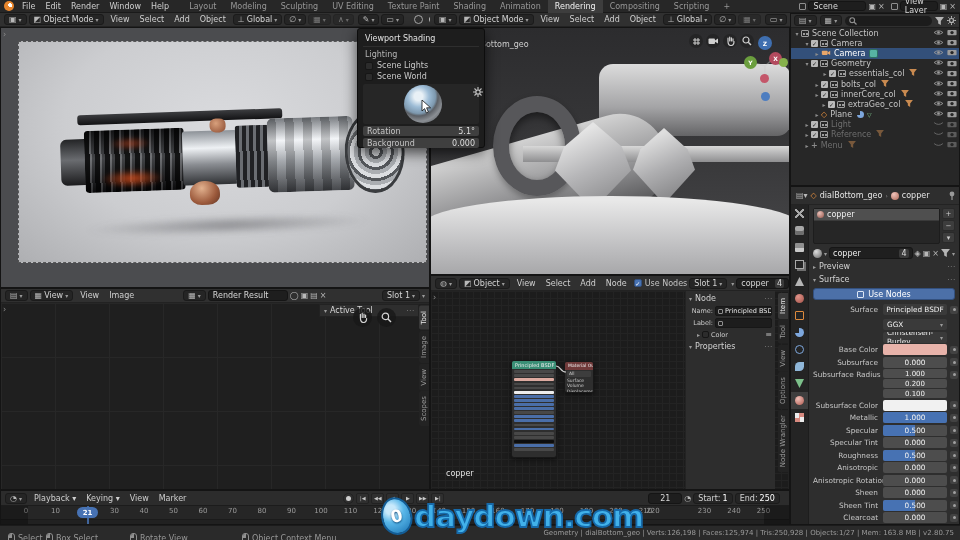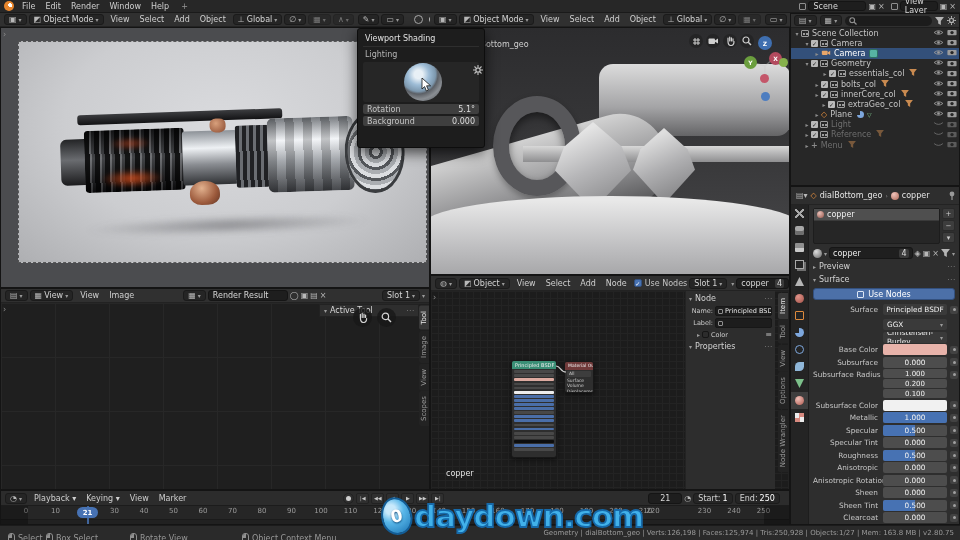--- a/index.html
+++ b/index.html
@@ -164,20 +164,32 @@
 
 <div id="topbar" class="abs">
   <span class="blogo"></span>
   <span id="tb-menus" style="display:flex">
       <span class="menu">File</span>
       <span class="menu">Edit</span>
       <span class="menu">Render</span>
       <span class="menu">Window</span>
       <span class="menu">Help</span>
     </span>
+  <span id="tb-tabs">
+      <span class="tab">Layout</span>
+      <span class="tab">Modeling</span>
+      <span class="tab">Sculpting</span>
+      <span class="tab">UV Editing</span>
+      <span class="tab">Texture Paint</span>
+      <span class="tab">Shading</span>
+      <span class="tab">Animation</span>
+      <span class="tab active">Rendering</span>
+      <span class="tab">Compositing</span>
+      <span class="tab">Scripting</span>
+    </span>
   <span class="tab">+</span>
   <span class="sp"></span>
   <span style="display:flex;align-items:center;gap:2px;margin-right:6px">
     <span class="mini-sq"></span>
     <span class="idfield" style="width:58px">
         <span>Scene</span>
       </span>
     <span class="glyph">▣</span>
     <span class="glyph">×</span>
   </span>
@@ -255,20 +267,30 @@
       <div class="sb" style="left:207px;top:20px;width:86px;height:74px;border-radius:6px;background:repeating-linear-gradient(90deg,rgba(0,0,0,.20) 0 9px,rgba(255,255,255,.06) 9px 18px),linear-gradient(180deg,#6f7378,#f2f4f7 30%,#9fa3a8 58%,#3a3c40)"></div>
       <div class="sb" style="left:284px;top:16px;width:60px;height:82px;border-radius:50%;background:repeating-radial-gradient(circle at 52% 50%,#dcdee1 0 4px,#55585c 4px 7px,#abaeb2 7px 11px);box-shadow:inset 0 0 0 3px #3a3c3f,inset 0 8px 10px rgba(255,255,255,.45)"></div>
     </div>
   </div>
 </div>
 <span class="chev" style="left:3px;top:30px">›</span>
 
 <div id="popup" class="abs">
   <div class="pop-title">Viewport Shading</div>
   <div class="pop-sec">Lighting</div>
+  <div id="pop-opts">
+      <div class="chk-row">
+        <span class="chk"></span>
+        <span>Scene Lights</span>
+      </div>
+      <div class="chk-row">
+        <span class="chk"></span>
+        <span>Scene World</span>
+      </div>
+    </div>
   <div class="hdri-well">
     <div class="hdri-ball"></div>
     <svg width="11" height="14" style="position:absolute;left:58px;top:16px">
         <polygon points="1,0 1,11 3.6,8.6 5.4,13 7.4,12 5.6,7.8 9.6,7.8" fill="#fff" stroke="#111" stroke-width="0.8"></polygon>
       </svg>
     <svg width="10" height="10" viewBox="0 0 10 10" style="position:absolute;right:-4px;top:3px">
         <circle cx="5" cy="5" r="2.2" fill="none" stroke="#c4c4c4" stroke-width="1.3"></circle>
         <path d="M5 0v2M5 8v2M0 5h2M8 5h2M1.5 1.5l1.4 1.4M7.1 7.1l1.4 1.4M8.5 1.5L7.1 2.9M2.9 7.1L1.5 8.5" stroke="#c4c4c4" stroke-width="1.1"></path>
       </svg>
   </div>

